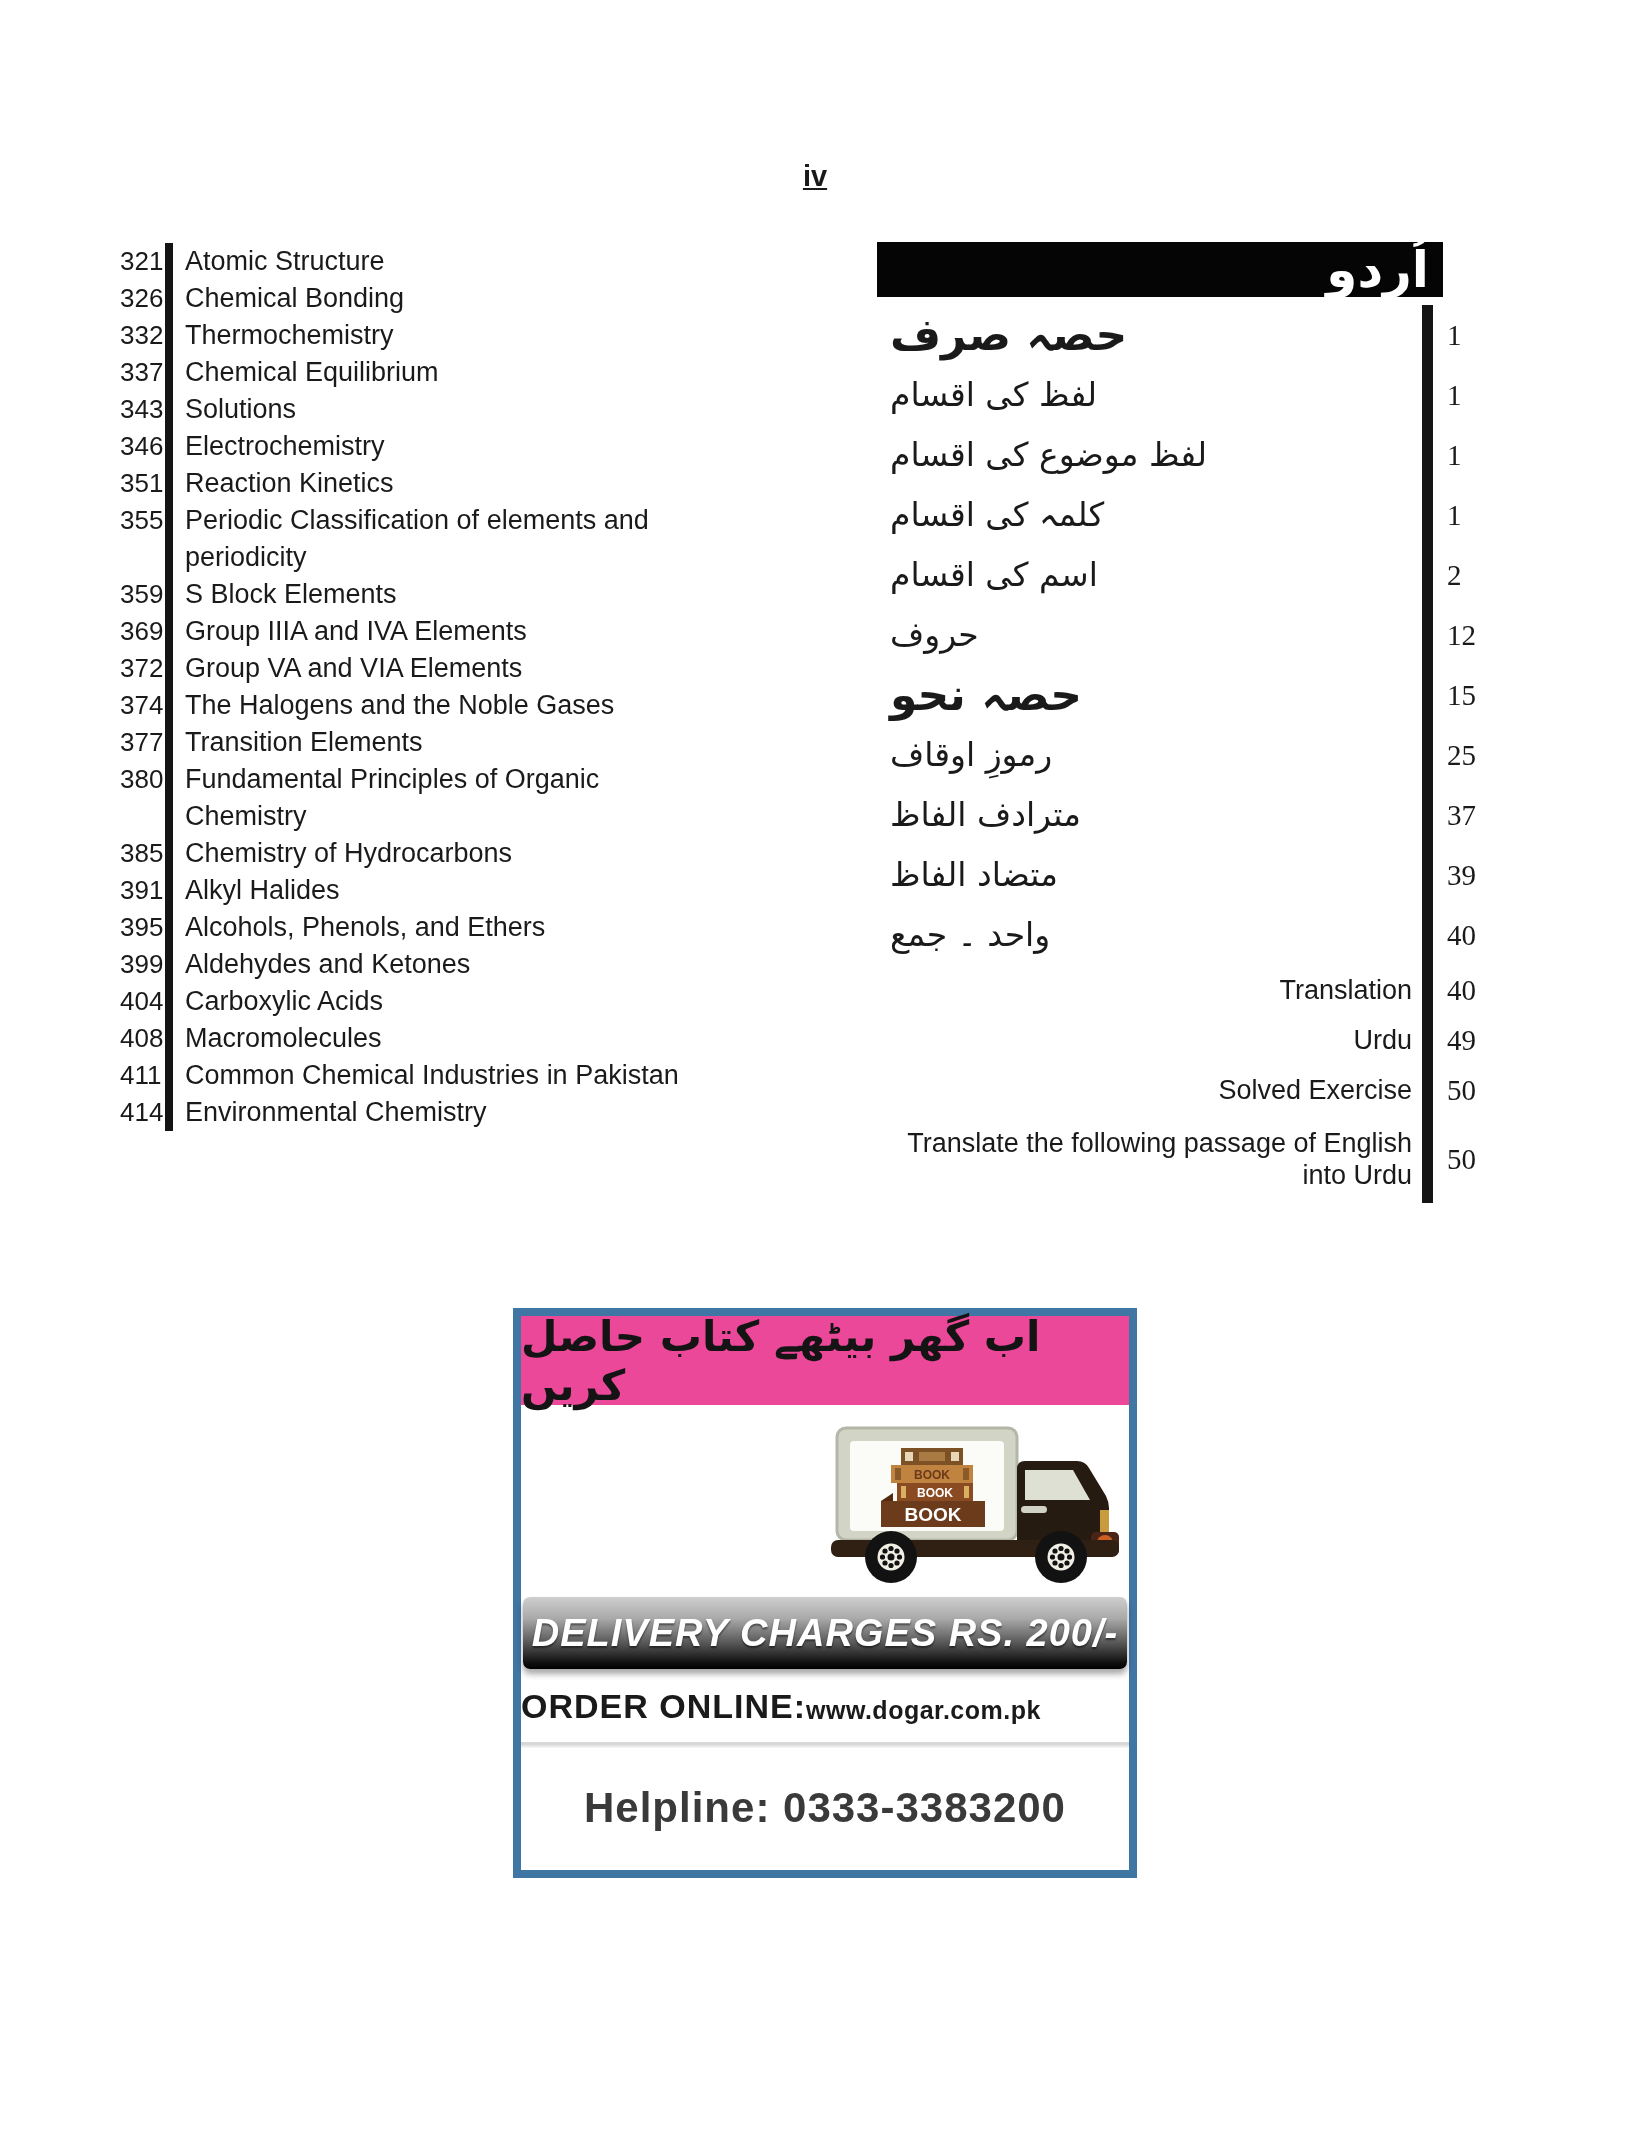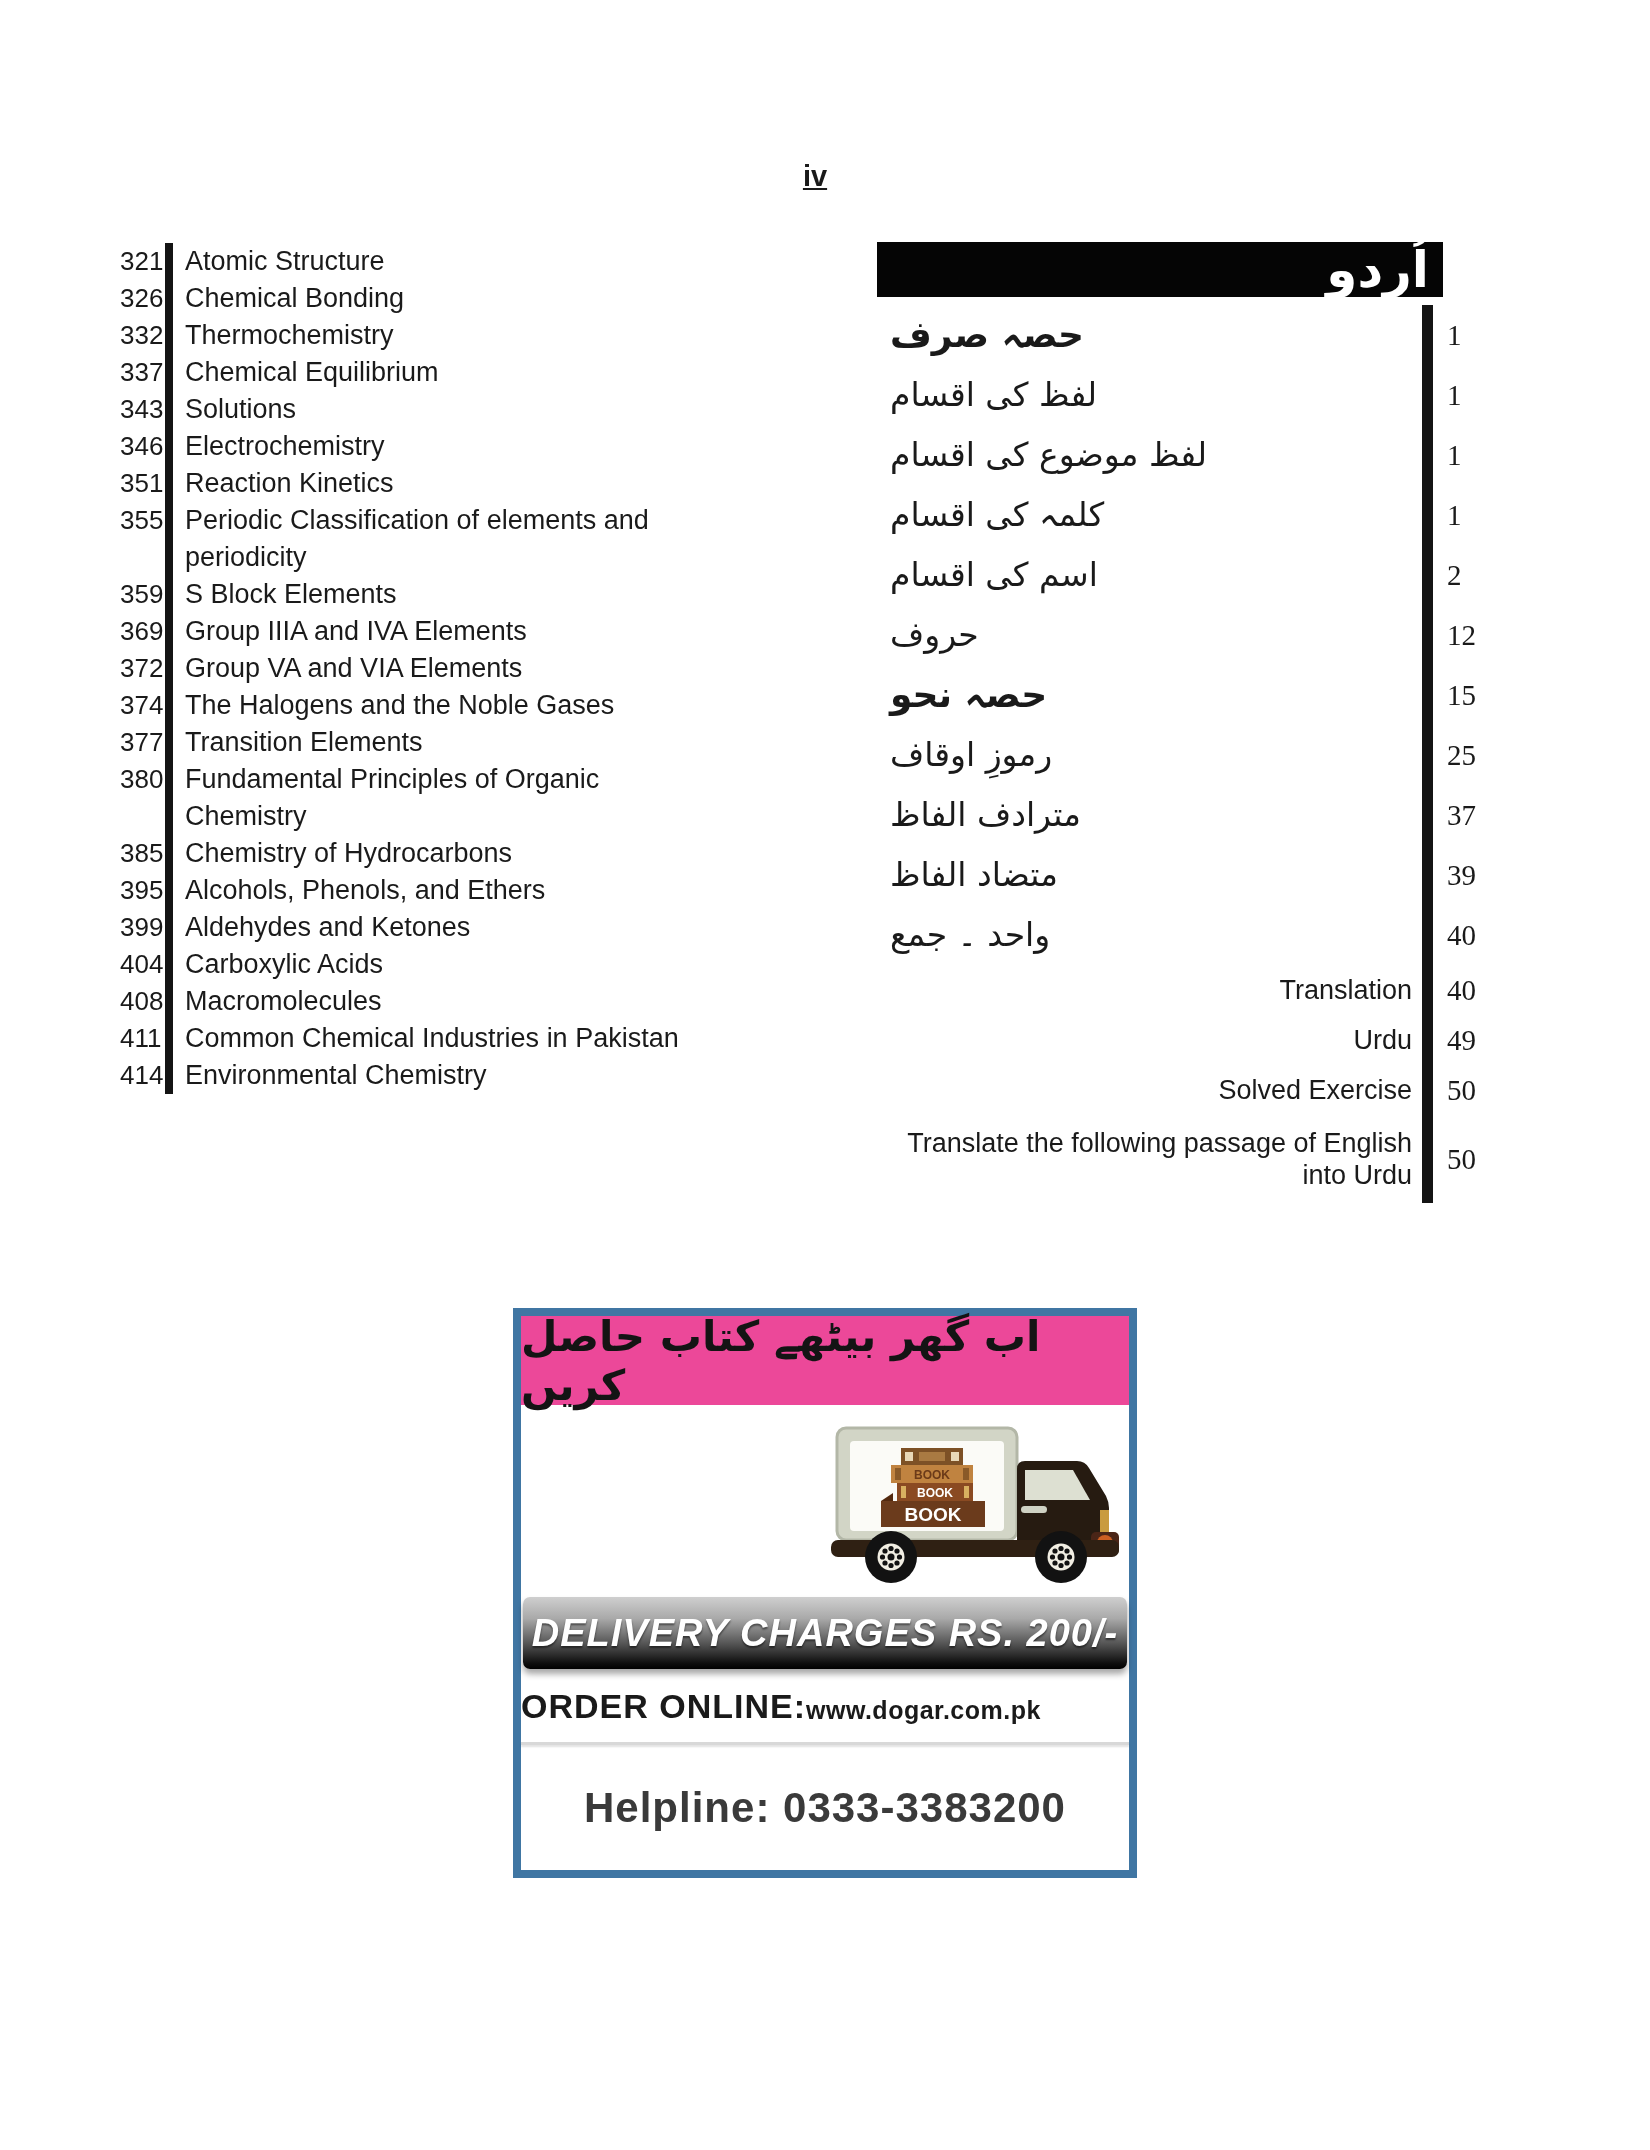--- a/index.html
+++ b/index.html
@@ -25,21 +25,21 @@
                     font-family:"DejaVu Sans",sans-serif;}
 
   
   .urdu-list{position:absolute;left:890px;top:305px;width:600px;}
   .urow{display:flex;align-items:center;min-height:60px;}
   .utitle{flex:0 0 543px;max-width:543px;box-sizing:border-box;border-right:11px solid #141414;
           padding-right:10px;text-align:right;font-size:33px;line-height:40px;
           font-family:"DejaVu Sans",sans-serif;align-self:stretch;display:flex;
           align-items:center;justify-content:flex-end;}
   .unum{padding-left:14px;font-family:"Liberation Serif",serif;font-size:29px;}
-  .urow.bold .utitle{font-weight:bold;font-size:36px;}
+  .urow.bold .utitle{font-weight:bold;font-size:44px;}
   .urow.en{min-height:50px;}
   .urow.en .utitle{font-family:"Liberation Sans",sans-serif;font-size:27px;}
   .urow.tall{min-height:88px;}
   .urow.tall .utitle{line-height:32px;}
 
   
   .ad{position:absolute;left:513px;top:1308px;width:624px;height:570px;box-sizing:border-box;
       border:8px solid #4076a3;background:#ffffff;display:flex;flex-direction:column;}
   .ad-yellow{height:89px;background:#ec4899;display:flex;align-items:center;justify-content:center;}
   .ad-yellow span{font-family:"DejaVu Sans",sans-serif;font-weight:bold;font-size:42px;color:#141414;}
@@ -134,20 +134,24 @@
       <div class="lrow">
         <div class="lnum">380</div>
         <div class="ltitle">Fundamental Principles of Organic Chemistry</div>
       </div>
 
       <div class="lrow">
         <div class="lnum">385</div>
         <div class="ltitle">Chemistry of Hydrocarbons</div>
       </div>
 
+      <div class="lrow">
+        <div class="lnum">391</div>
+        <div class="ltitle">Alkyl Halides</div>
+      </div>
 
       <div class="lrow">
         <div class="lnum">395</div>
         <div class="ltitle">Alcohols, Phenols, and Ethers</div>
       </div>
 
       <div class="lrow">
         <div class="lnum">399</div>
         <div class="ltitle">Aldehydes and Ketones</div>
       </div>

